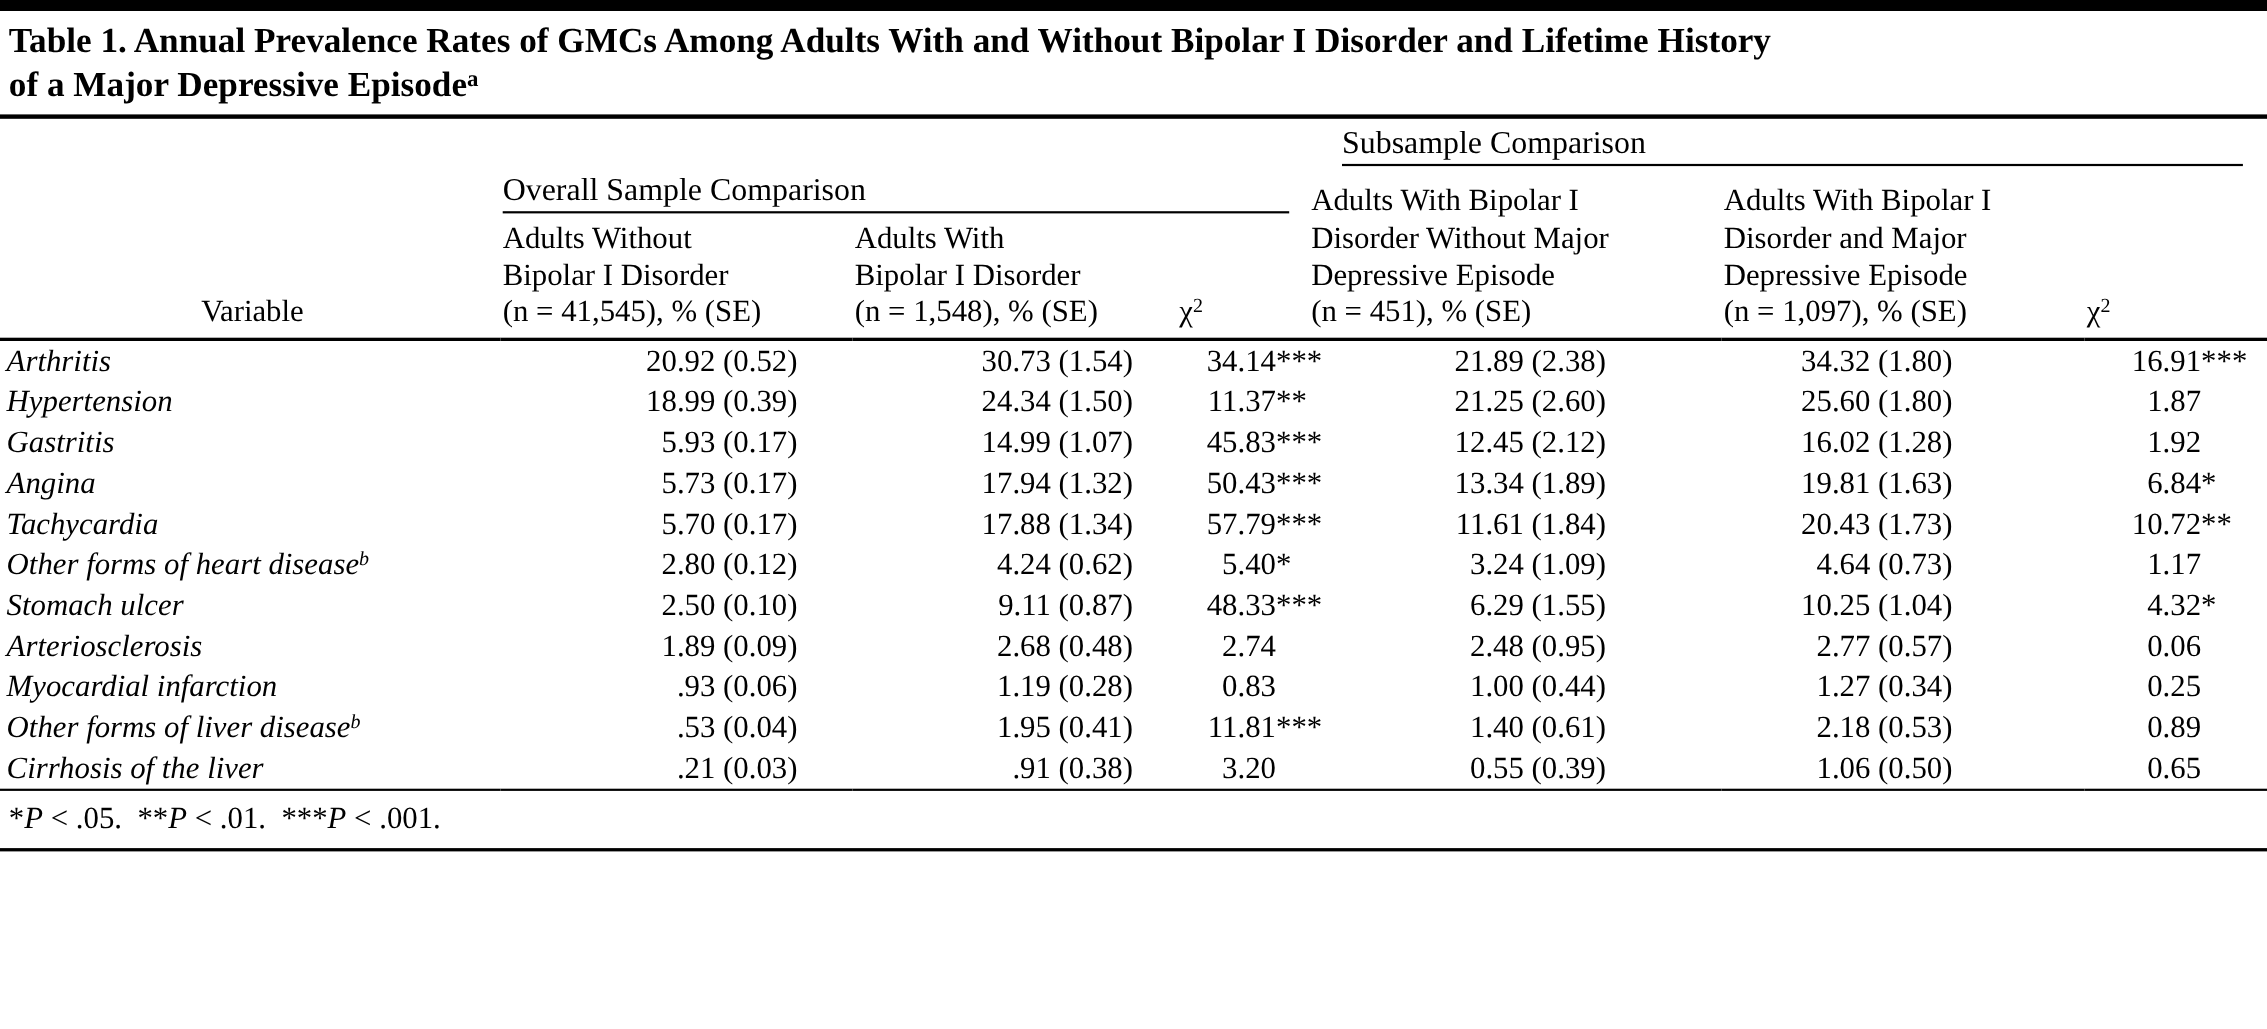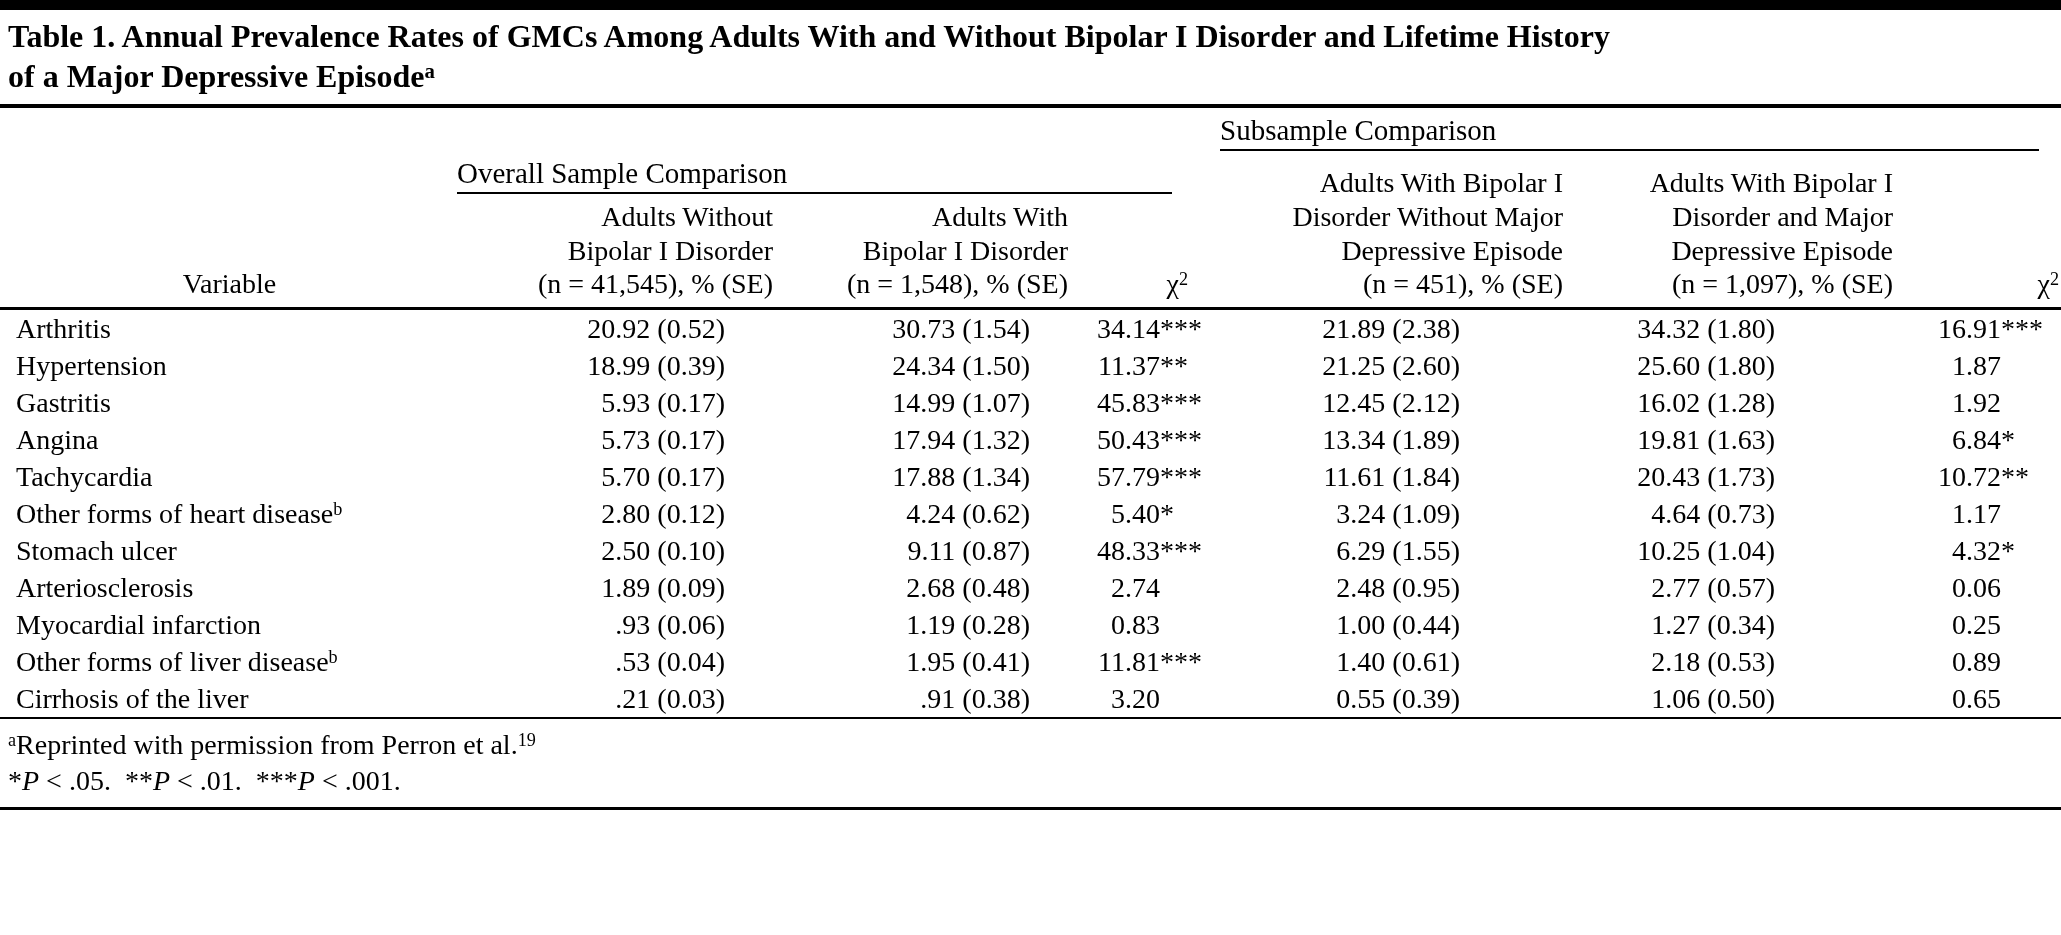--- a/index.html
+++ b/index.html
@@ -23,29 +23,29 @@
   table.gmc {
     width: 2061px; border-collapse: collapse; table-layout: fixed;
     font-size: 28px;
   }
   th { font-weight: normal; padding: 0; }
   .spanner { vertical-align: bottom; text-align: left; font-size: 29px; padding-top: 6px; }
   .spanner-inner { display: block; border-bottom: 2px solid #000; padding-bottom: 2px; }
   .spanner-sub .spanner-inner { margin: 0 22px 0 30px; }
   .spanner-overall .spanner-inner { margin: 0 18px 0 2px; }
   .colhead {
-    vertical-align: bottom; text-align: right; white-space: pre-line;
+    vertical-align: bottom; text-align: left; white-space: pre-line;
     line-height: 1.2; padding: 6px 2px 6px 2px;
   }
   .var-head { text-align: center; padding-left: 6px; }
   thead { border-bottom: 3px solid #000; }
   tbody { border-bottom: 2px solid #000; }
 
   tbody td { padding: 0; line-height: 37px; white-space: nowrap; }
-  td.var { padding-left: 16px; }
+  td.var { padding-left: 6px; font-style: italic; }
   td.num { text-align: right; }
   td.c2 { padding-right: 50px; }
   td.c3 { padding-right: 40px; }
   td.c5 { padding-right: 105px; text-align: right; }
   td.c6 { padding-right: 120px; }
   td.chi { text-align: left; }
   td.c4 { padding-left: 10px; }
   td.c7 { padding-left: 26px; }
   .chi-num { display: inline-block; width: 80px; text-align: right; }
 
@@ -206,18 +206,17 @@
           <td class="num c3">.91 (0.38)</td>
           <td class="chi c4"><span class="chi-num">3.20</span><span class="chi-sig"></span></td>
           <td class="num c5">0.55 (0.39)</td>
           <td class="num c6">1.06 (0.50)</td>
           <td class="chi c7"><span class="chi-num">0.65</span><span class="chi-sig"></span></td>
         </tr>
       </tbody>
   </table>
 
   <div class="footnotes" id="footnotes">
-      <p class="footnote"><sup>a</sup>Reprinted with permission from Perron et al.<sup>19</sup></p>
       <p class="footnote">*<i>P</i> &lt; .05. &nbsp;**<i>P</i> &lt; .01. &nbsp;***<i>P</i> &lt; .001.</p>
     </div>
 
   <div class="rule rule-bottom"></div>
 </div>
 
 </body></html>

